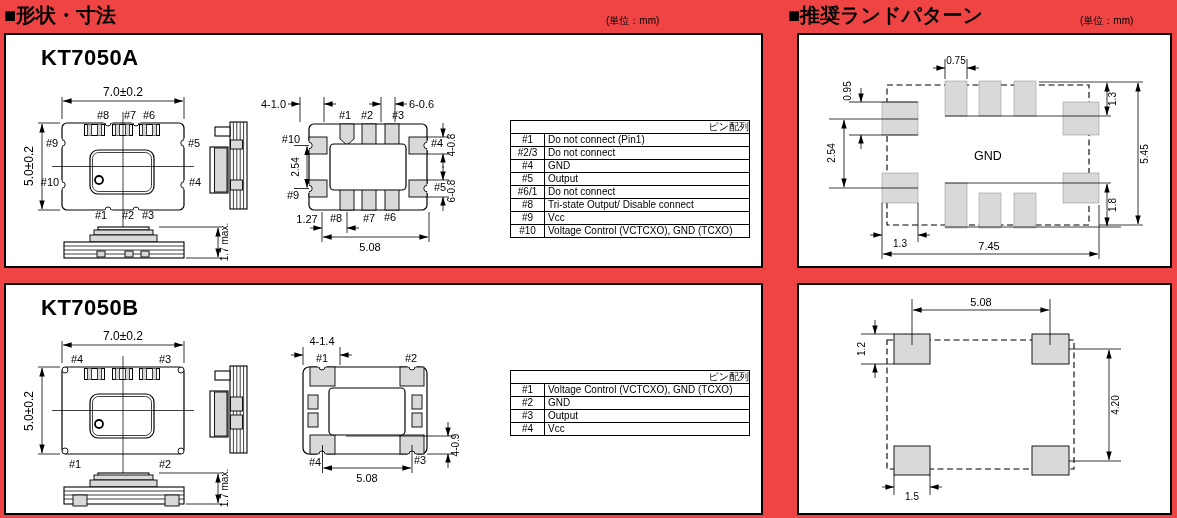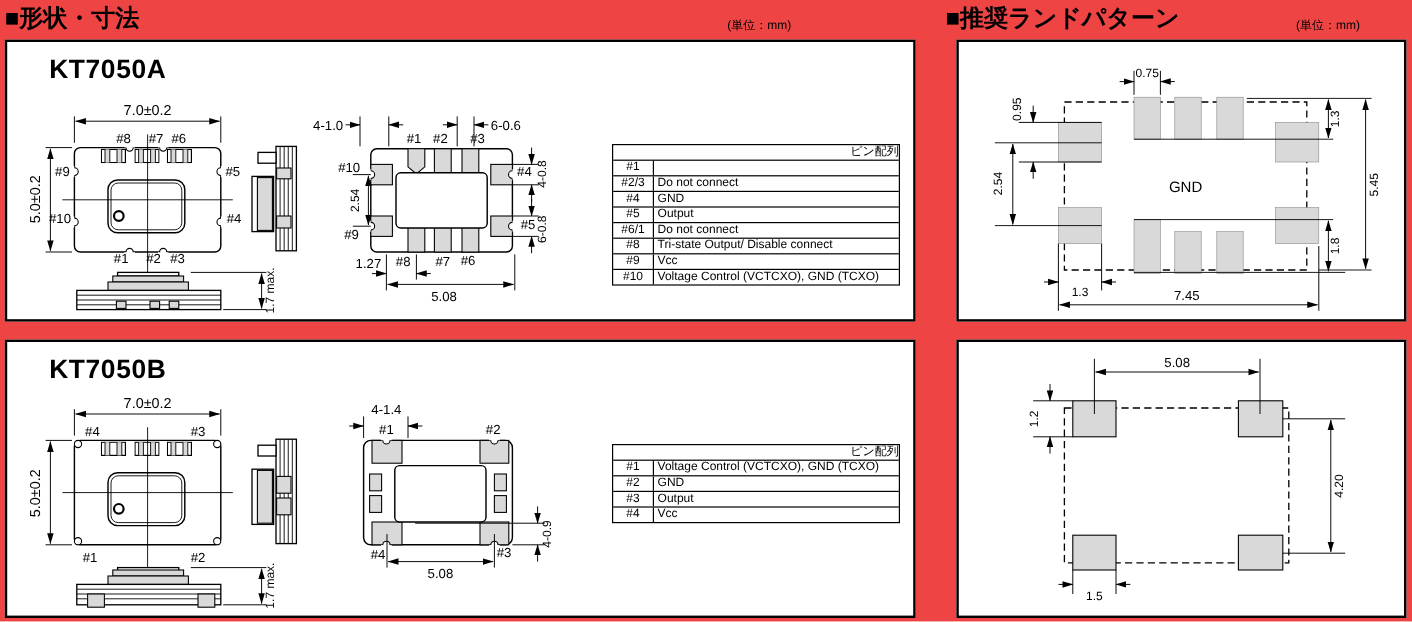--- a/index.html
+++ b/index.html
@@ -176,20 +176,21 @@
         <text x="301" y="188" text-anchor="middle">1.27</text>
         <line class="dln" x1="317" y1="202" x2="422" y2="202" marker-start="url(#arw)" marker-end="url(#arw)"></line>
         <text x="364" y="216" text-anchor="middle">5.08</text>
       </g>
     </svg>
 
     <div class="pintable" style="left:504px;top:85px;width:238px">
       <div class="pt-head">ピン配列</div>
       <div class="pt-row">
           <div class="pt-pin">#1</div>
+          <div class="pt-func">Do not connect (Pin1)</div>
         </div>
       <div class="pt-row">
           <div class="pt-pin">#2/3</div>
           <div class="pt-func">Do not connect</div>
         </div>
       <div class="pt-row">
           <div class="pt-pin">#4</div>
           <div class="pt-func">GND</div>
         </div>
       <div class="pt-row">

